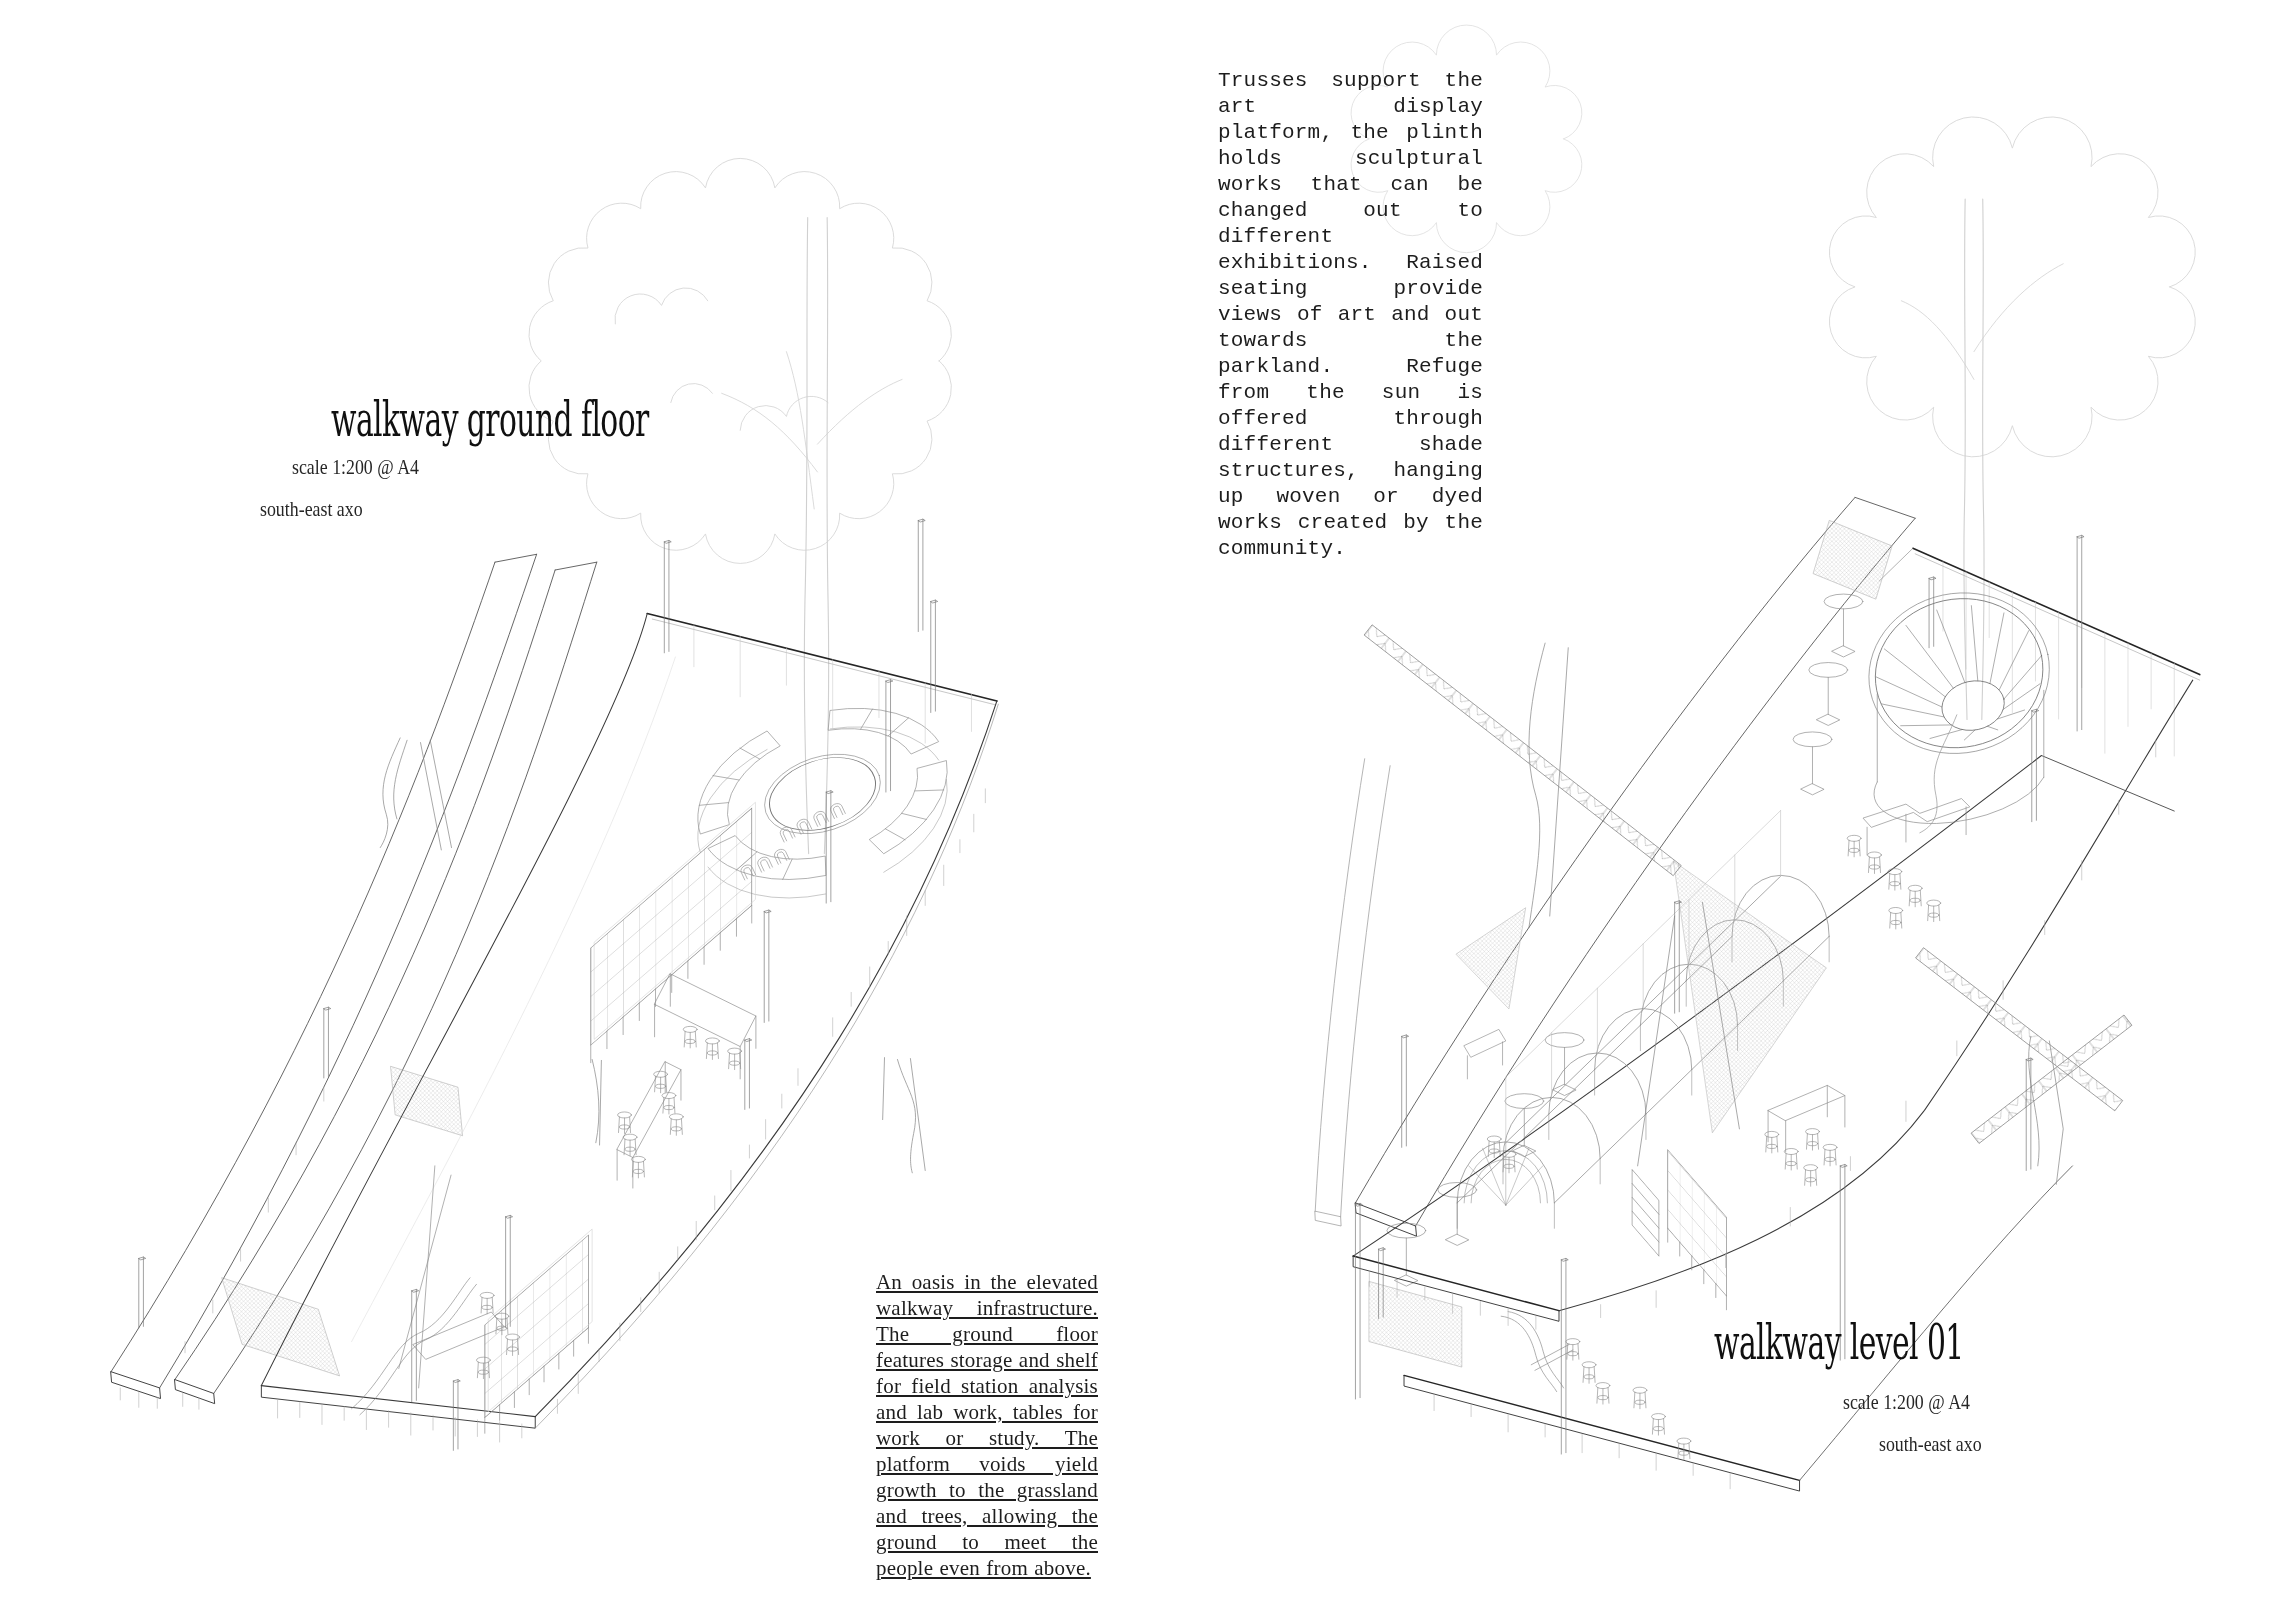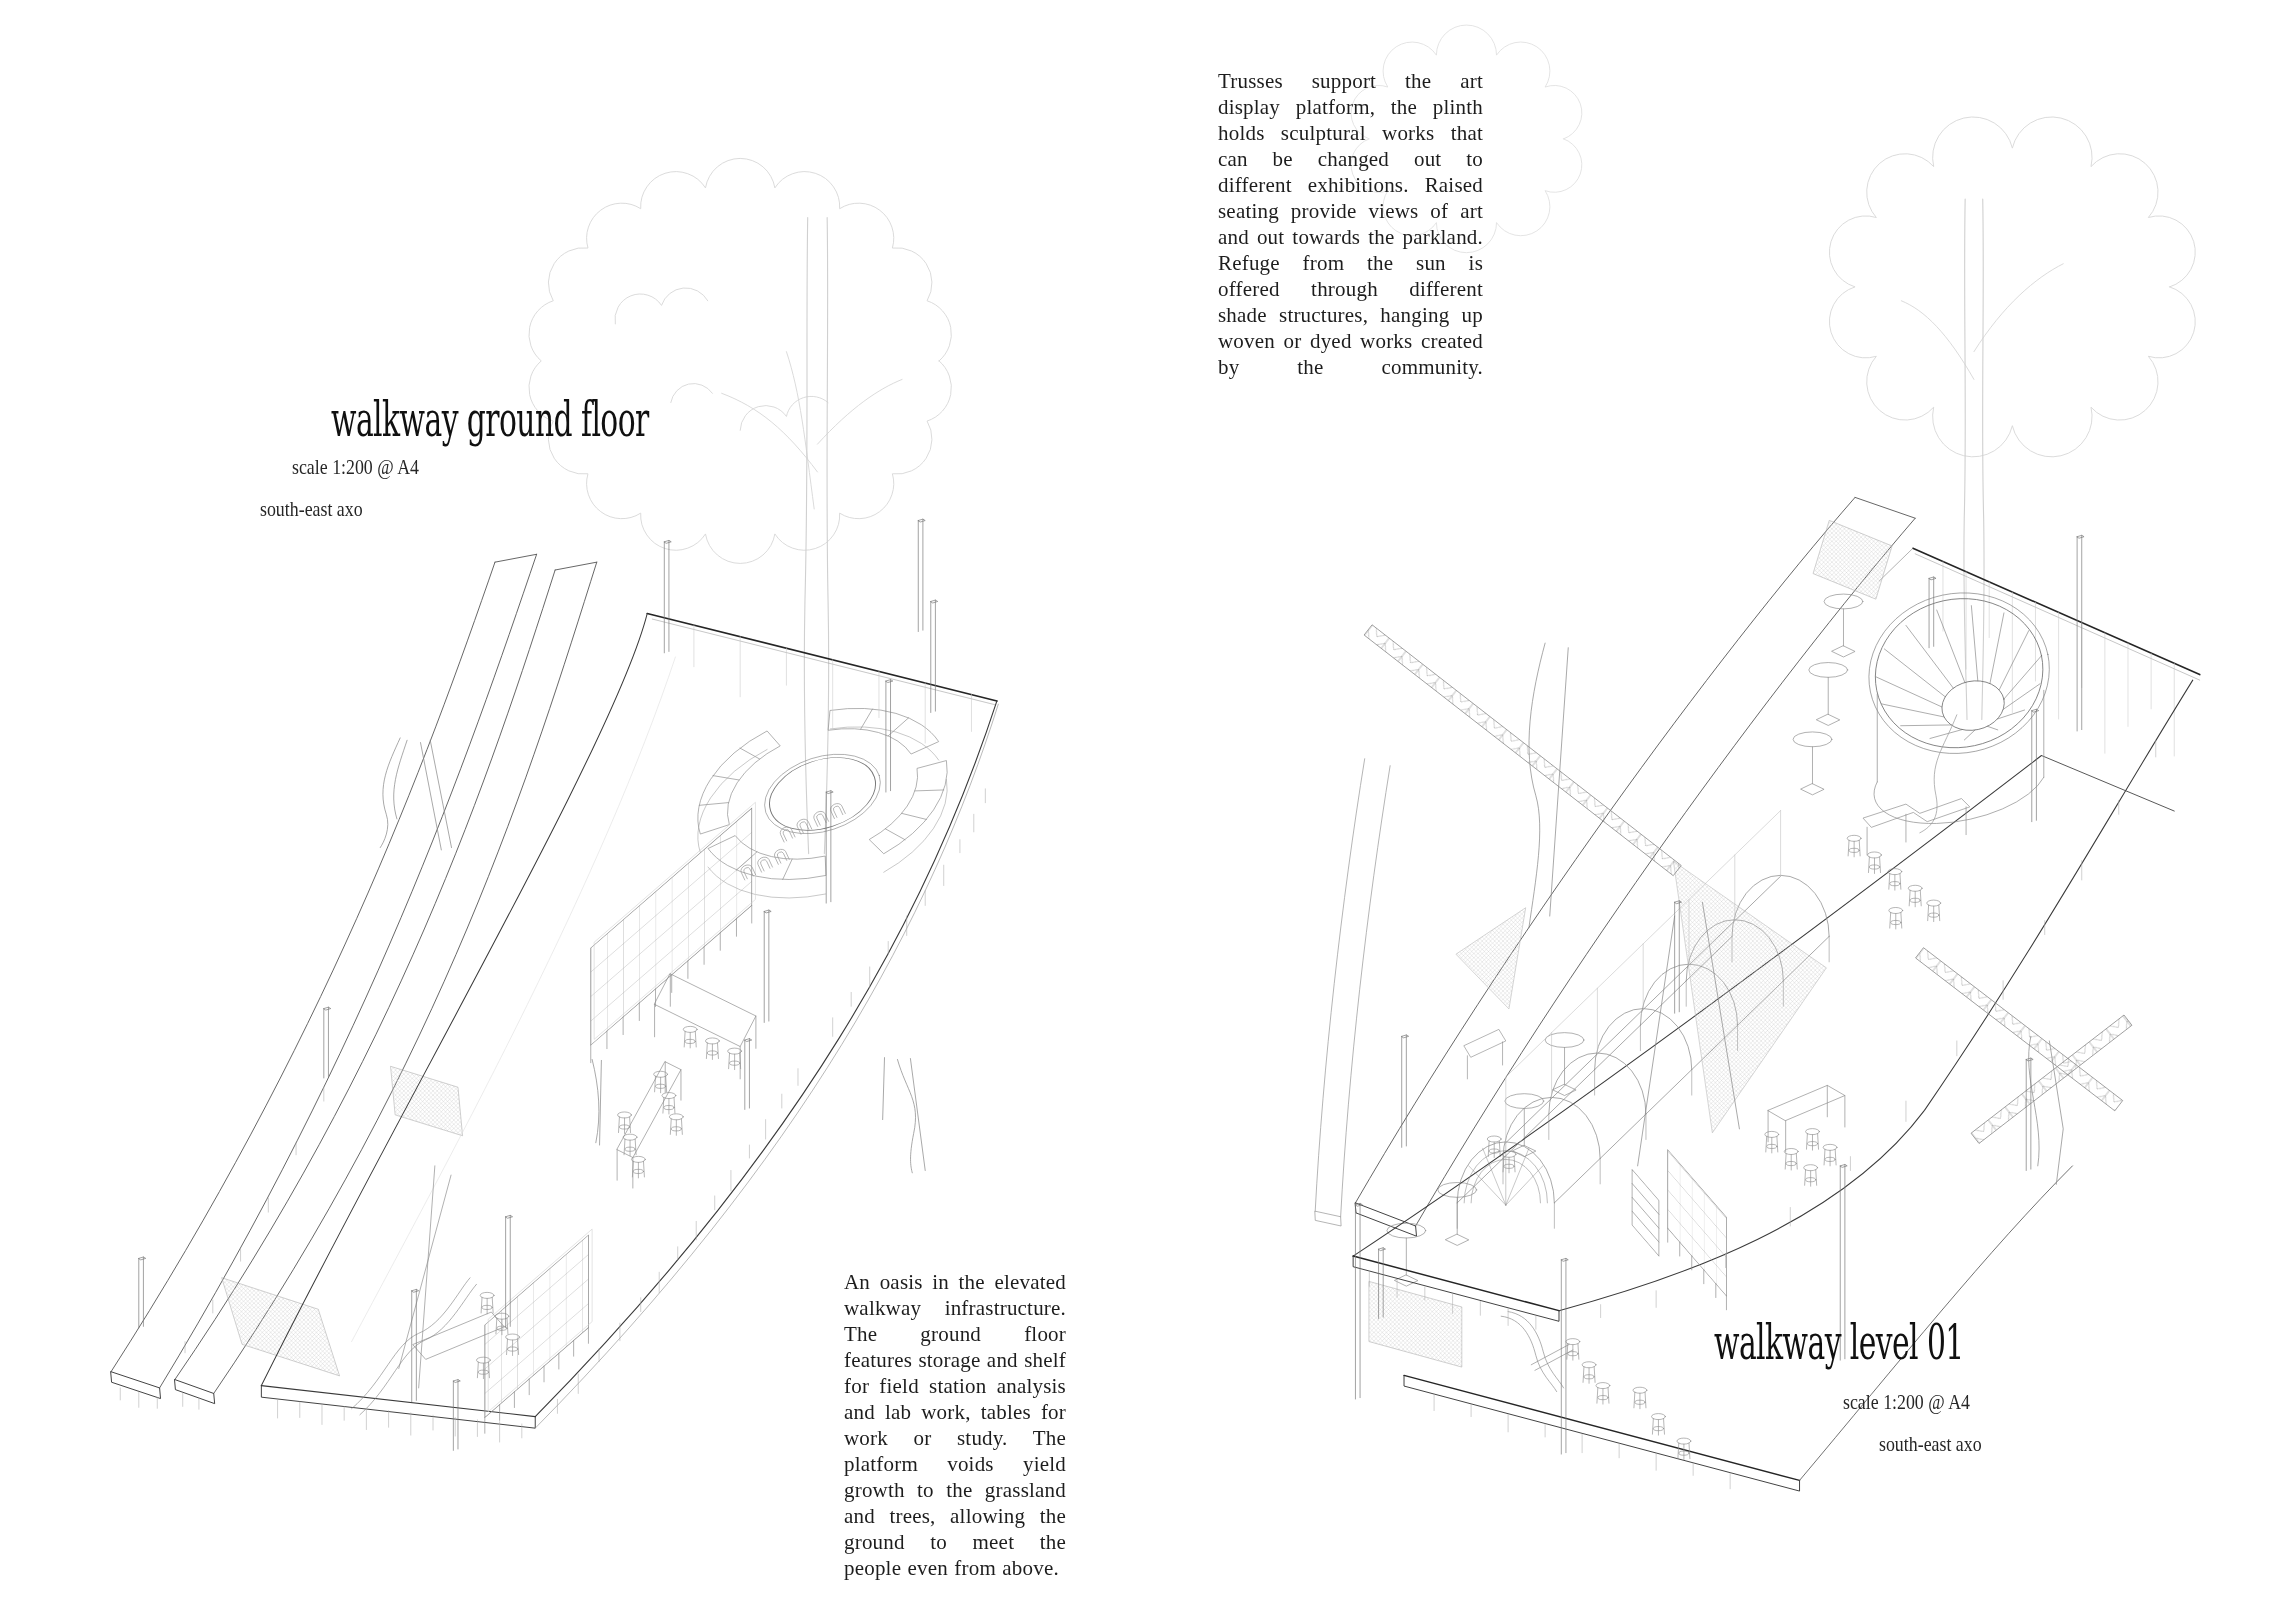--- a/index.html
+++ b/index.html
@@ -8,21 +8,21 @@
   .sheet{position:absolute;inset:0;background:#fff;}
   svg.art{position:absolute;left:0;top:0;}
   .txt{position:absolute;color:#1c1c1c;}
   .title{font-family:"DejaVu Serif",serif;font-size:48px;line-height:1.05;
          color:#101010;letter-spacing:-0.9px;white-space:nowrap;
          transform:scaleX(0.62);transform-origin:0 0;}
   .sub{font-family:"Liberation Serif",serif;font-size:21px;line-height:1.1;
        color:#262626;white-space:nowrap;transform:scaleX(0.85);transform-origin:0 0;}
   .para{font-size:21px;line-height:26px;text-align:justify;
         letter-spacing:0.2px;word-spacing:0.9px;color:#1d1d1d;}
-  .para.last-just{text-align-last:justify;}
+  .para.last-just{text-align-last:justify;font-family:Liberation Mono, monospace;}
 </style>
 </head>
 <body>
 
 <div class="sheet">
 
 <svg class="art" width="2295" height="1623" viewBox="0 0 4961 3508" fill="none" stroke-linecap="round">
 <defs>
   <pattern id="xh" width="9" height="9" patternUnits="userSpaceOnUse">
     <path d="M0,0L9,9M9,0L0,9" stroke="#c9c9c9" stroke-width="0.8"></path>
@@ -376,16 +376,16 @@
 <div class="txt title" style="left:331px;top:394px;">walkway ground floor</div>
 <div class="txt sub" style="left:292px;top:456px;">scale 1:200 @ A4</div>
 <div class="txt sub" style="left:260px;top:498px;">south-east axo</div>
 
 <div class="txt title" style="left:1714px;top:1317px;">walkway level 01</div>
 <div class="txt sub" style="left:1843px;top:1391px;">scale 1:200 @ A4</div>
 <div class="txt sub" style="left:1879px;top:1433px;">south-east axo</div>
 
 <div class="txt para last-just" style="left:1218px;top:68px;width:265px;">Trusses support the art display platform, the plinth holds sculptural works that can be changed out to different exhibitions. Raised seating provide views of art and out towards the parkland. Refuge from the sun is offered through different shade structures, hanging up woven or dyed works created by the community.</div>
 
-<div class="txt para" style="left:844px;top:1269px;width:222px;">An oasis in the elevated walkway infrastructure. The ground floor features storage and shelf for field station analysis and lab work, tables for work or study. The platform voids yield growth to the grassland and trees, allowing the ground to meet the people even from above.</div>
+<div class="txt para" style="left:876px;top:1269px;width:222px;text-decoration:underline;">An oasis in the elevated walkway infrastructure. The ground floor features storage and shelf for field station analysis and lab work, tables for work or study. The platform voids yield growth to the grassland and trees, allowing the ground to meet the people even from above.</div>
 
 </div>
 
 
 </body></html>

